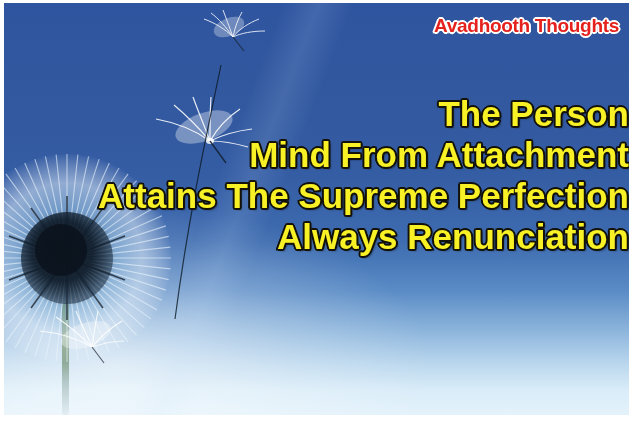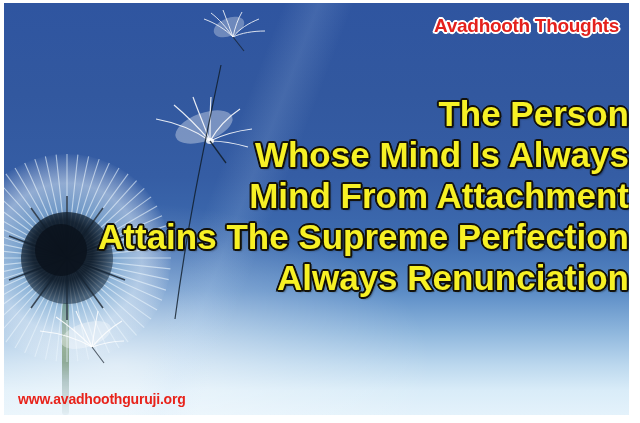--- a/index.html
+++ b/index.html
@@ -329,22 +329,20 @@
     <div class="seed" style="left:163px; top:60px;">
       <svg width="60" height="260" viewBox="0 0 60 260">
         <path d="M54 2 C40 70 22 150 8 256" stroke="#0e1a26" stroke-opacity="0.8" stroke-width="1.2" fill="none"></path>
       </svg>
     </div>
 
     <div id="brand">Avadhooth Thoughts</div>
 
     <div id="quote">
       <span class="qline">The Person</span>
-      <span class="qline">Whose Mind Is Always</span>
       <span class="qline">Mind From Attachment</span>
       <span class="qline">Attains The Supreme Perfection</span>
       <span class="qline">Always Renunciation</span>
     </div>
 
-    <div id="site-url">www.avadhoothguruji.org</div>
 
   </div>
 </div>
 
 </body></html>

